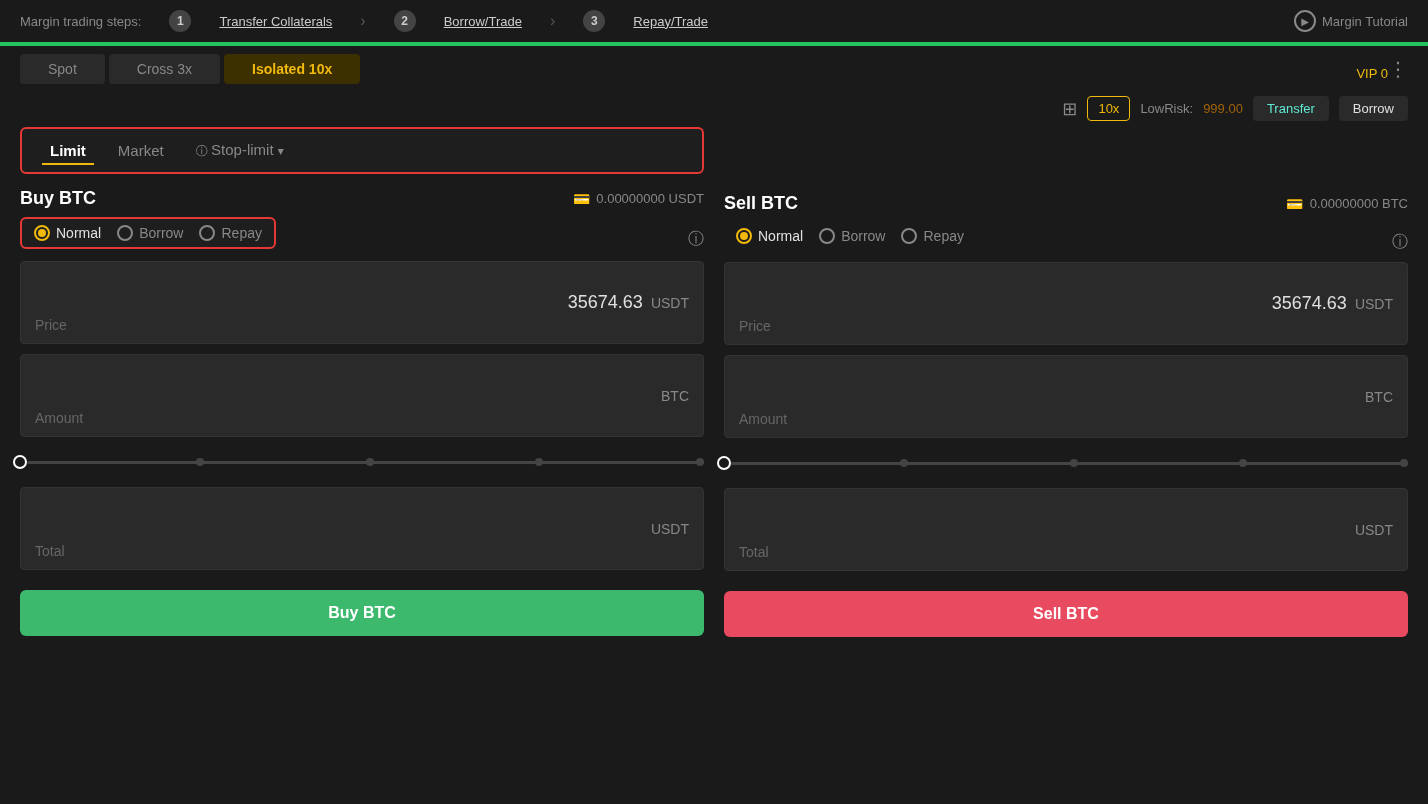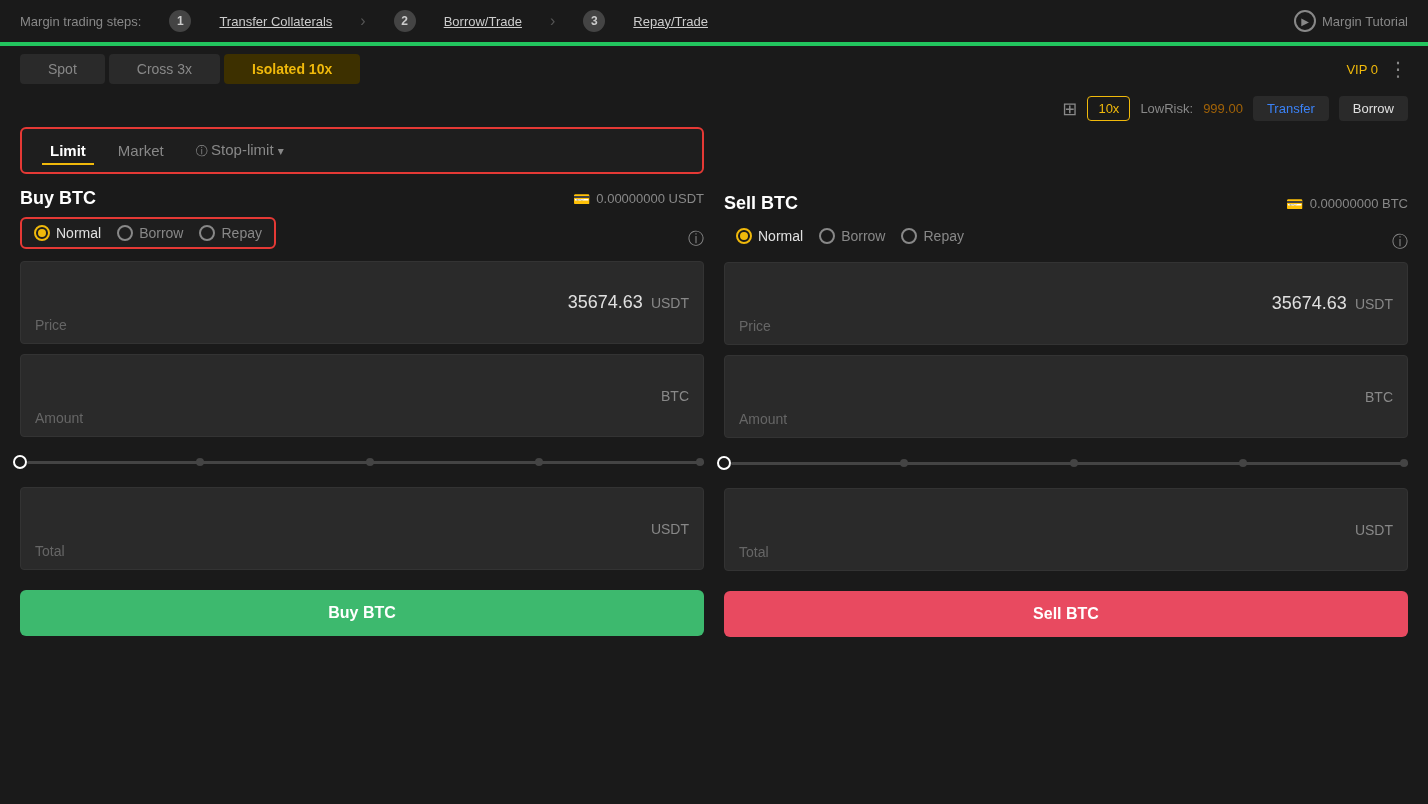--- a/index.html
+++ b/index.html
@@ -79,22 +79,21 @@
       color: #f0b90b;
       font-weight: bold;
     }
     .tab-btn .isolated-mult {
       color: #f0b90b;
       font-weight: bold;
     }
     .tab-row .vip-section {
       margin-left: auto;
       display: flex;
-      align-items: center;
-      gap: 10px;
+      align-items: flex-end;
     }
     .vip-label {
       color: #f0b90b;
       font-size: 13px;
     }
     .dots-btn {
       background: none;
       border: none;
       color: #888;
       font-size: 20px;
@@ -117,21 +116,21 @@
     .lowrisk-text {
       color: #888;
       font-size: 13px;
     }
     .lowrisk-value {
       color: #a16207;
     }
     .transfer-btn {
       background: #2a2a2a;
       border: none;
-      color: #3b82f6;
+      color: #5eead4;
       padding: 5px 14px;
       border-radius: 4px;
       font-size: 13px;
       cursor: pointer;
     }
     .borrow-btn {
       background: #2a2a2a;
       border: none;
       color: #e0e0e0;
       padding: 5px 14px;

